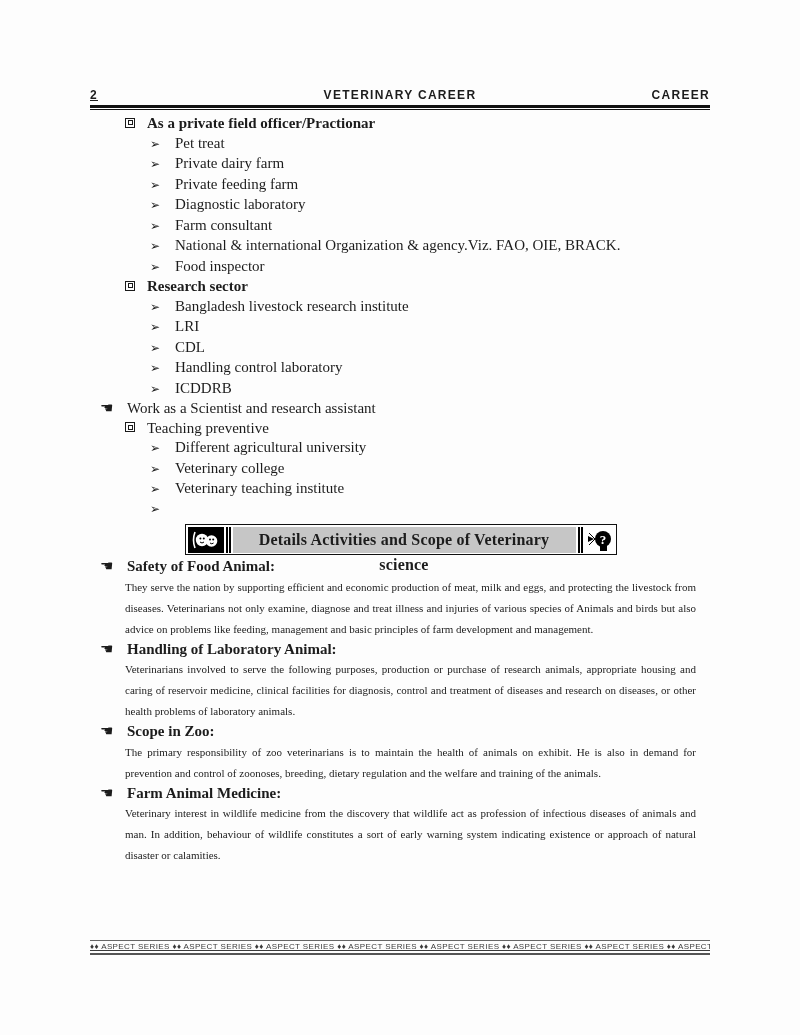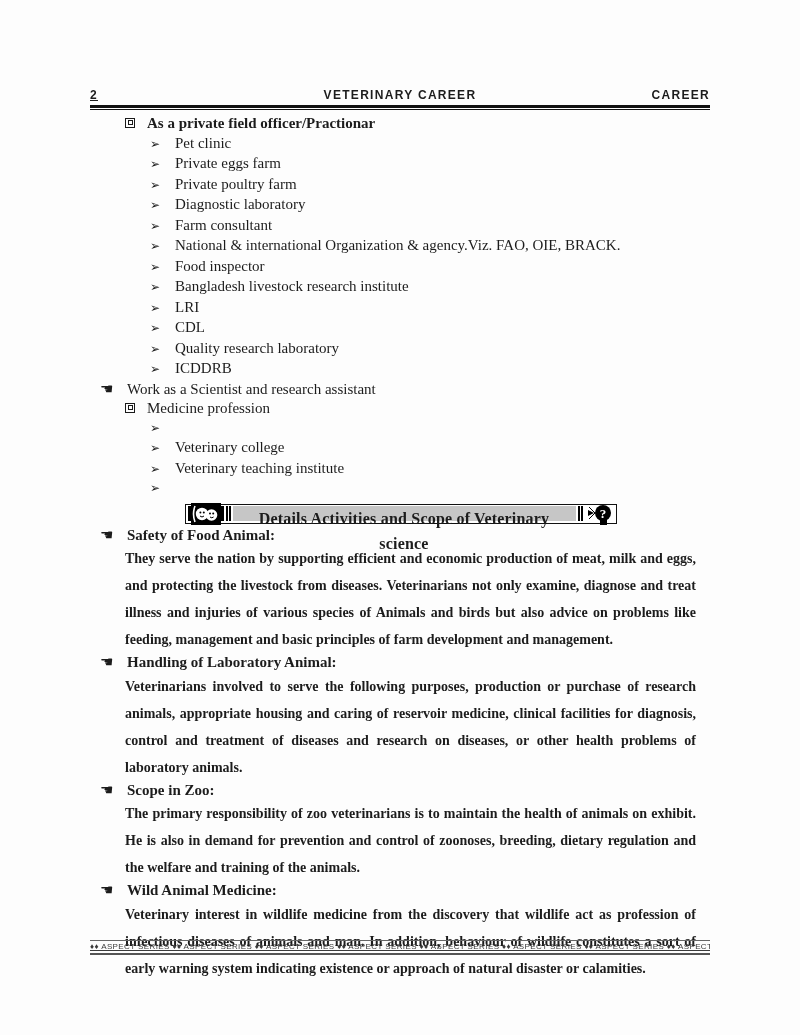--- a/index.html
+++ b/index.html
@@ -31,40 +31,39 @@
     display:inline-block; width:8px; height:8px; flex:0 0 8px;
     border:1.5px solid #1a1a1a; position:relative; margin-right:12px;
     align-self:center; margin-top:-2px;
   }
   .b-sq::after { content:""; position:absolute; inset:1.5px; border:1.2px solid #1a1a1a; }
   .b-ar { display:inline-block; width:14px; flex:0 0 14px; margin-right:11px; font-size:12px; color:#1a1a1a; }
   .b-hd { display:inline-block; width:17px; flex:0 0 17px; margin-right:10px; font-size:15px; }
 
   
   .banner {
-    width:432px; height:20px; margin:5px 0 2px 95px;
+    width:432px; height:31px; margin:5px 0 2px 95px;
     border:1.7px solid #111; box-sizing:border-box;
     display:flex; align-items:stretch; background:#fff; padding:1.5px; column-gap:2px;
   }
   .banner .face-box { width:36px; background:#000; display:flex; align-items:center; justify-content:center; }
   .dbar { width:5px; background:linear-gradient(90deg,#000 0 1.7px,#fff 1.7px 3.3px,#000 3.3px 5px); }
   .banner .mid {
     flex:1; background:#c6c6c6; text-align:center;
     font-weight:bold; font-size:16px; line-height:25px; letter-spacing:.2px;
   }
   .banner .q-box { width:30px; background:#fff; display:flex; align-items:center; justify-content:center; }
 
   
   .section { margin:0; }
   .sec-head { display:flex; align-items:baseline; padding-left:10px; font-size:15px; line-height:19.5px; font-weight:bold; }
   .sec-head .b-hd { font-weight:normal; }
   .section p {
-    margin:0 14px 0 35px; font-size:14px; line-height:27px;
+    margin:0 14px 0 35px; font-size:11px; line-height:21px;
     text-align:justify;
-    font-weight:bold;
   }
 
   
   .footer {
     position:absolute; left:90px; right:90px; bottom:80px;
     border-top:1px solid #666; border-bottom:2.5px solid #555;
     padding:1px 0 2px;
     font-family:"Liberation Sans", sans-serif; font-size:8px; letter-spacing:.4px;
     color:#3a3a3a; text-align:center; white-space:nowrap; overflow:hidden;
     text-decoration:underline;
@@ -82,76 +81,81 @@
   </div>
   <div class="rule"></div>
 
   <ul class="outline">
     <li class="lvl-sq bold">
         <span class="b-sq"></span>
         <span>As a private field officer/Practionar</span>
       </li>
     <li class="lvl-ar">
         <span class="b-ar">➢</span>
-        <span>Pet clinic</span>
-      </li>
-    <li class="lvl-ar">
-        <span class="b-ar">➢</span>
-        <span>Private eggs farm</span>
-      </li>
-    <li class="lvl-ar">
-        <span class="b-ar">➢</span>
-        <span>Private poultry farm</span>
+        <span>Pet treat</span>
+      </li>
+    <li class="lvl-ar">
+        <span class="b-ar">➢</span>
+        <span>Private dairy farm</span>
+      </li>
+    <li class="lvl-ar">
+        <span class="b-ar">➢</span>
+        <span>Private feeding farm</span>
       </li>
     <li class="lvl-ar">
         <span class="b-ar">➢</span>
         <span>Diagnostic laboratory</span>
       </li>
     <li class="lvl-ar">
         <span class="b-ar">➢</span>
         <span>Farm consultant</span>
       </li>
     <li class="lvl-ar">
         <span class="b-ar">➢</span>
         <span>National &amp; international Organization &amp; agency.Viz. FAO, OIE, BRACK.</span>
       </li>
     <li class="lvl-ar">
         <span class="b-ar">➢</span>
         <span>Food inspector</span>
       </li>
+    <li class="lvl-sq bold">
+        <span class="b-sq"></span>
+        <span>Research sector</span>
+      </li>
     <li class="lvl-ar">
         <span class="b-ar">➢</span>
         <span>Bangladesh livestock research institute</span>
       </li>
     <li class="lvl-ar">
         <span class="b-ar">➢</span>
         <span>LRI</span>
       </li>
     <li class="lvl-ar">
         <span class="b-ar">➢</span>
         <span>CDL</span>
       </li>
     <li class="lvl-ar">
         <span class="b-ar">➢</span>
-        <span>Quality research laboratory</span>
+        <span>Handling control laboratory</span>
       </li>
     <li class="lvl-ar">
         <span class="b-ar">➢</span>
         <span>ICDDRB</span>
       </li>
     <li class="lvl-hd">
         <span class="b-hd">☚</span>
         <span>Work as a Scientist and research assistant</span>
       </li>
     <li class="lvl-sq">
         <span class="b-sq"></span>
-        <span>Medicine profession</span>
-      </li>
-    <li class="lvl-ar">
-        <span class="b-ar">➢</span>
+        <span>Teaching preventive</span>
+      </li>
+    <li class="lvl-ar">
+        <span class="b-ar">➢</span>
+        <span>Different agricultural university</span>
       </li>
     <li class="lvl-ar">
         <span class="b-ar">➢</span>
         <span>Veterinary college</span>
       </li>
     <li class="lvl-ar">
         <span class="b-ar">➢</span>
         <span>Veterinary teaching institute</span>
       </li>
     <li class="lvl-ar">
@@ -208,20 +212,20 @@
     <div class="sec-head">
       <span class="b-hd">☚</span>
       <span>Scope in Zoo:</span>
     </div>
     <p>The primary responsibility of zoo veterinarians is to maintain the health of animals on exhibit. He is also in demand for prevention and control of zoonoses, breeding, dietary regulation and the welfare and training of the animals.</p>
   </div>
 
   <div class="section">
     <div class="sec-head">
       <span class="b-hd">☚</span>
-      <span>Wild Animal Medicine:</span>
+      <span>Farm Animal Medicine:</span>
     </div>
     <p>Veterinary interest in wildlife medicine from the discovery that wildlife act as profession of infectious diseases of animals and man. In addition, behaviour of wildlife constitutes a sort of early warning system indicating existence or approach of natural disaster or calamities.</p>
   </div>
 
   <div class="footer">♦♦ ASPECT SERIES ♦♦ ASPECT SERIES ♦♦ ASPECT SERIES ♦♦ ASPECT SERIES ♦♦ ASPECT SERIES ♦♦ ASPECT SERIES ♦♦ ASPECT SERIES ♦♦ ASPECT SERIES ♦♦</div>
 
 </div>
 
 </body></html>

